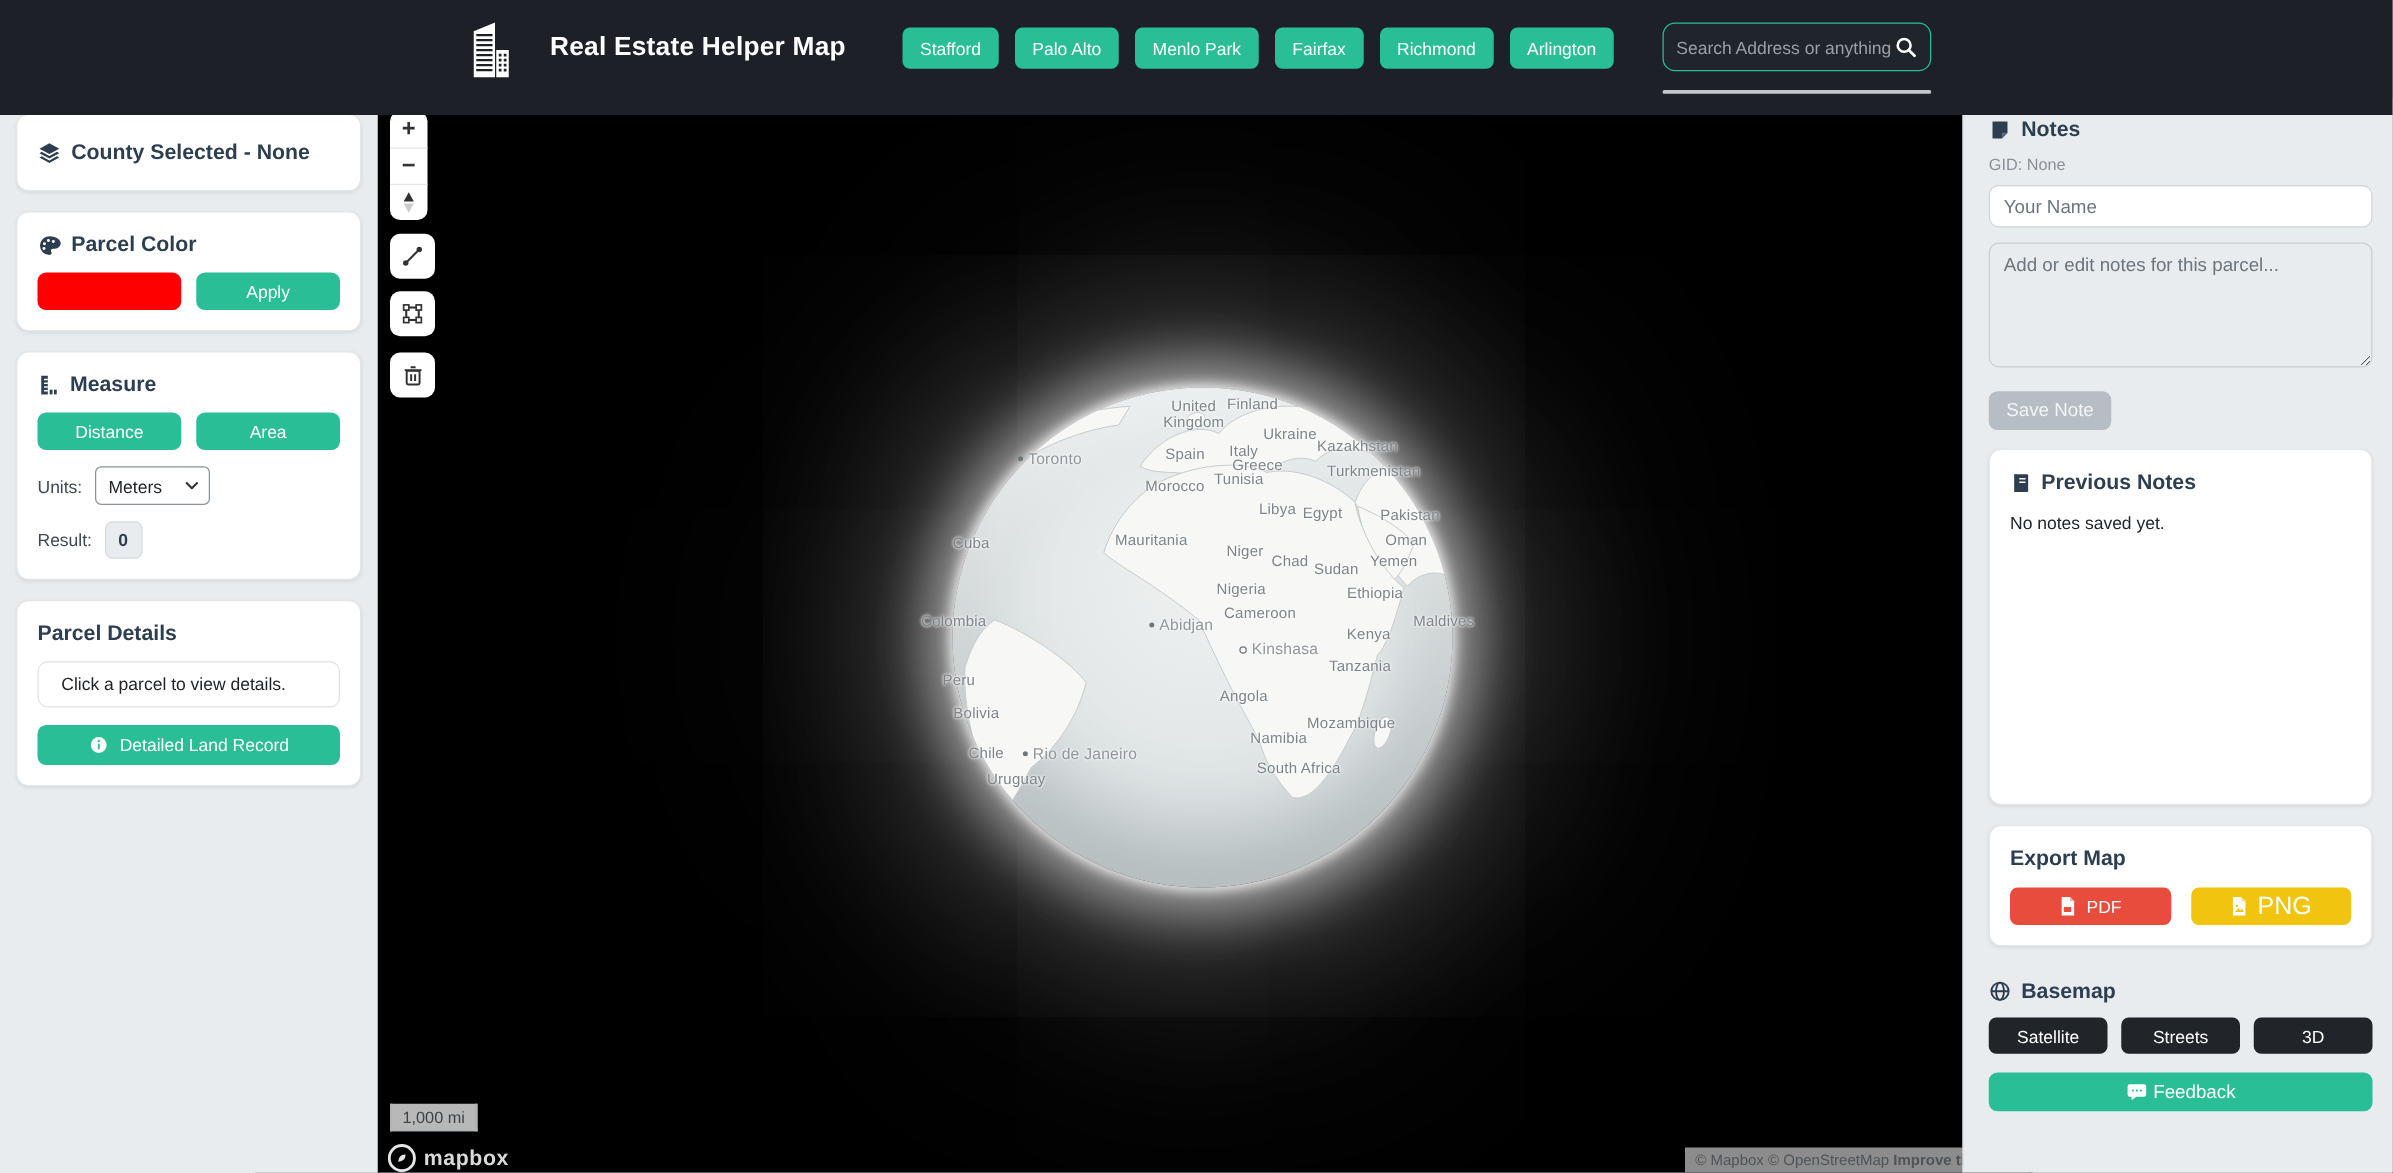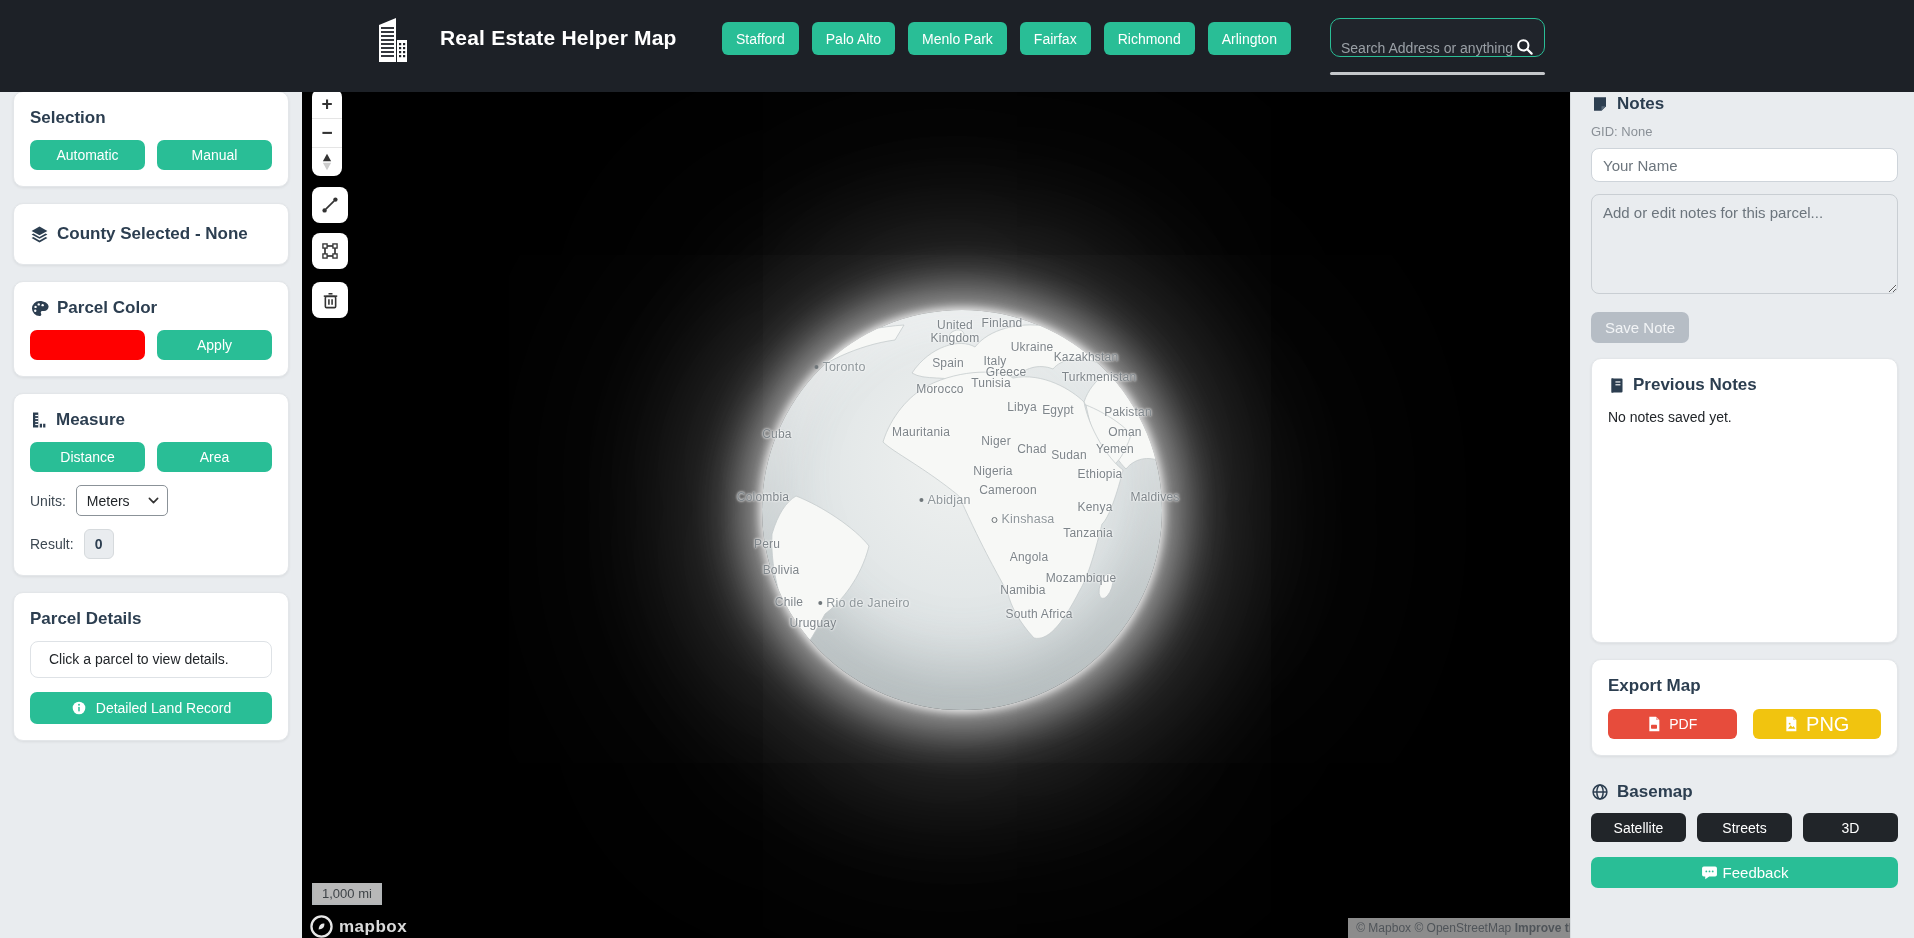--- a/index.html
+++ b/index.html
@@ -4,21 +4,21 @@
 <style>
   * { margin:0; padding:0; box-sizing:border-box; }
   html,body { width:1914px; height:938px; overflow:hidden; font-family:"Liberation Sans", sans-serif; background:#e9ecef; }
 
   
   .header { position:absolute; left:0; top:0; width:1914px; height:92px; background:#1d2127; z-index:30; }
   .logo { position:absolute; left:376px; top:16px; width:32px; height:46px; }
   .app-title { position:absolute; left:440px; top:26px; color:#fff; font-size:21px; font-weight:bold; letter-spacing:.2px; }
   .quick-row { position:absolute; left:722px; top:22px; display:flex; gap:13px; }
   .quick-btn { background:#29be96; color:#fff; border:none; border-radius:6px; height:33px; padding:0 14px; font-size:14px; font-family:inherit; cursor:pointer; }
-  .search-wrap { position:absolute; left:1330px; top:18px; width:215px; height:39px; border:1.5px solid #2abe96; border-radius:10px; background:#20242b; display:flex; align-items:flex-end; padding:0 10px; }
+  .search-wrap { position:absolute; left:1330px; top:18px; width:215px; height:39px; border:1.5px solid #2abe96; border-radius:10px; background:#20242b; display:flex; align-items:center; padding:0 10px; }
   .search-wrap input { flex:1; background:transparent; border:none; outline:none; color:#e8eaed; font-size:14px; font-family:inherit; min-width:0; }
   .search-wrap input::placeholder { color:#9aa0a6; }
   .search-underline { position:absolute; left:1330px; top:72px; width:215px; height:3px; background:#c4c7ca; border-radius:2px; }
 
   
   .left-sidebar { position:absolute; left:0; top:78px; width:302px; bottom:0; background:#e9ecef; padding:13px; overflow:hidden; z-index:20; }
   .right-sidebar { position:absolute; right:0; top:78px; width:344px; bottom:0; background:#e9ecef; border-left:1px solid #d9dde0; padding:16px 16px 10px 20px; overflow:hidden; z-index:20; }
 
   .card { background:#fff; border:1px solid #e3e6e9; border-radius:10px; box-shadow:0 1px 3px rgba(0,0,0,.07); padding:16px; margin-bottom:16px; }
   .panel-title { color:#2c3e50; font-size:17px; font-weight:bold; display:flex; align-items:center; gap:8px; }
@@ -125,27 +125,20 @@
     <svg width="19" height="19" viewBox="0 0 24 24">
       <circle cx="10.5" cy="10.5" r="6.5" fill="none" stroke="#fff" stroke-width="2.6"></circle>
       <line x1="15.4" y1="15.4" x2="21" y2="21" stroke="#fff" stroke-width="2.8" stroke-linecap="round"></line>
     </svg>
   </div>
   <div class="search-underline"></div>
 </div>
 
 <div class="left-sidebar">
 
-  <div class="card">
-    <div class="panel-title">Selection</div>
-    <div class="btn-row">
-      <button class="teal-btn">Automatic</button>
-      <button class="teal-btn">Manual</button>
-    </div>
-  </div>
 
   <div class="card" style="padding:20px 16px;">
     <div class="panel-title">
       <svg width="19" height="19" viewBox="0 0 24 24" fill="#2c3e50">
         <path d="M12 2 2 7.5l10 5.5 10-5.5z"></path>
         <path d="M2 12l10 5.5L22 12l-2.3-1.3L12 15 4.3 10.7z"></path>
         <path d="M2 16.5 12 22l10-5.5-2.3-1.3L12 19.5l-7.7-4.3z"></path>
       </svg>
       <span>County Selected - None</span>
     </div>
@@ -266,21 +259,21 @@
       <span class="map-label" style="left: 730px; top: 371px;">Chad</span>
       <span class="map-label" style="left: 767px; top: 377px;">Sudan</span>
       <span class="map-label" style="left: 691px; top: 393px;">Nigeria</span>
       <span class="map-label" style="left: 798px; top: 396px;">Ethiopia</span>
       <span class="map-label" style="left: 706px; top: 412px;">Cameroon</span>
       <span class="map-label" style="left: 461px; top: 419px;">Colombia</span>
       <span class="map-label" style="left: 793px; top: 429px;">Kenya</span>
       <span class="map-label" style="left: 853px; top: 419px;">Maldives</span>
       <span class="map-label" style="left: 786px; top: 455px;">Tanzania</span>
       <span class="map-label" style="left: 465px; top: 466px;">Peru</span>
-      <span class="map-label" style="left: 727px; top: 479px;">Angola</span>
+      <span class="map-label" style="left: 693px; top: 479px;">Angola</span>
       <span class="map-label" style="left: 479px; top: 492px;">Bolivia</span>
       <span class="map-label" style="left: 779px; top: 500px;">Mozambique</span>
       <span class="map-label" style="left: 721px; top: 512px;">Namibia</span>
       <span class="map-label" style="left: 487px; top: 524px;">Chile</span>
       <span class="map-label" style="left: 737px; top: 536px;">South Africa</span>
       <span class="map-label" style="left: 511px; top: 545px;">Uruguay</span>
       <span class="map-label city" style="left: 538px; top: 289px;"><span class="city-dot"></span>Toronto</span>
       <span class="map-label city" style="left: 643px; top: 422px;"><span class="city-dot"></span>Abidjan</span>
       <span class="map-label city" style="left: 721px; top: 441px;"><span class="city-dot ring"></span>Kinshasa</span>
       <span class="map-label city" style="left: 562px; top: 525px;"><span class="city-dot"></span>Rio de Janeiro</span>

